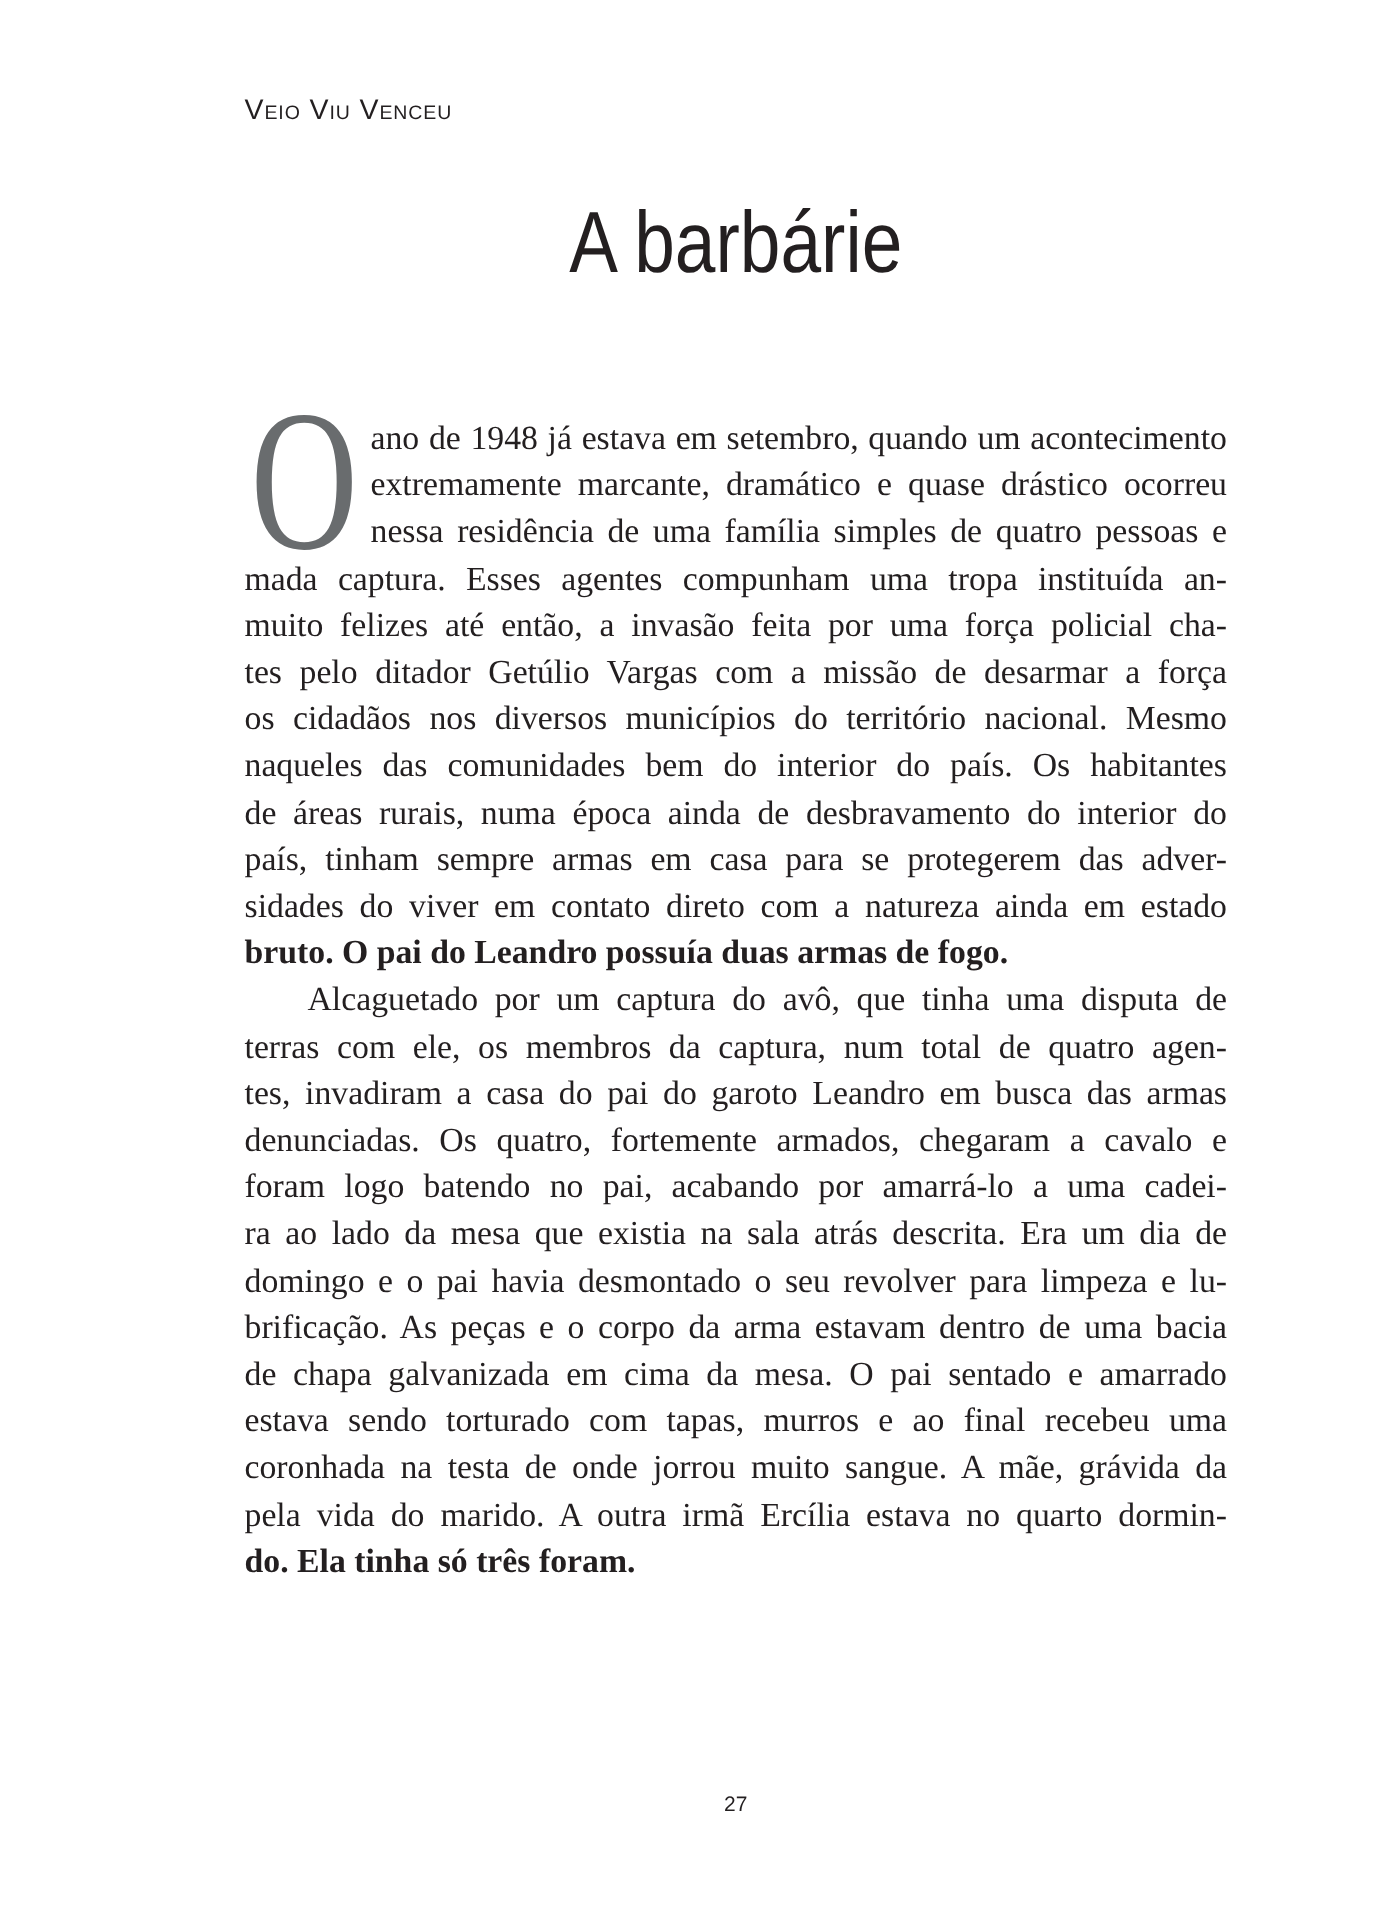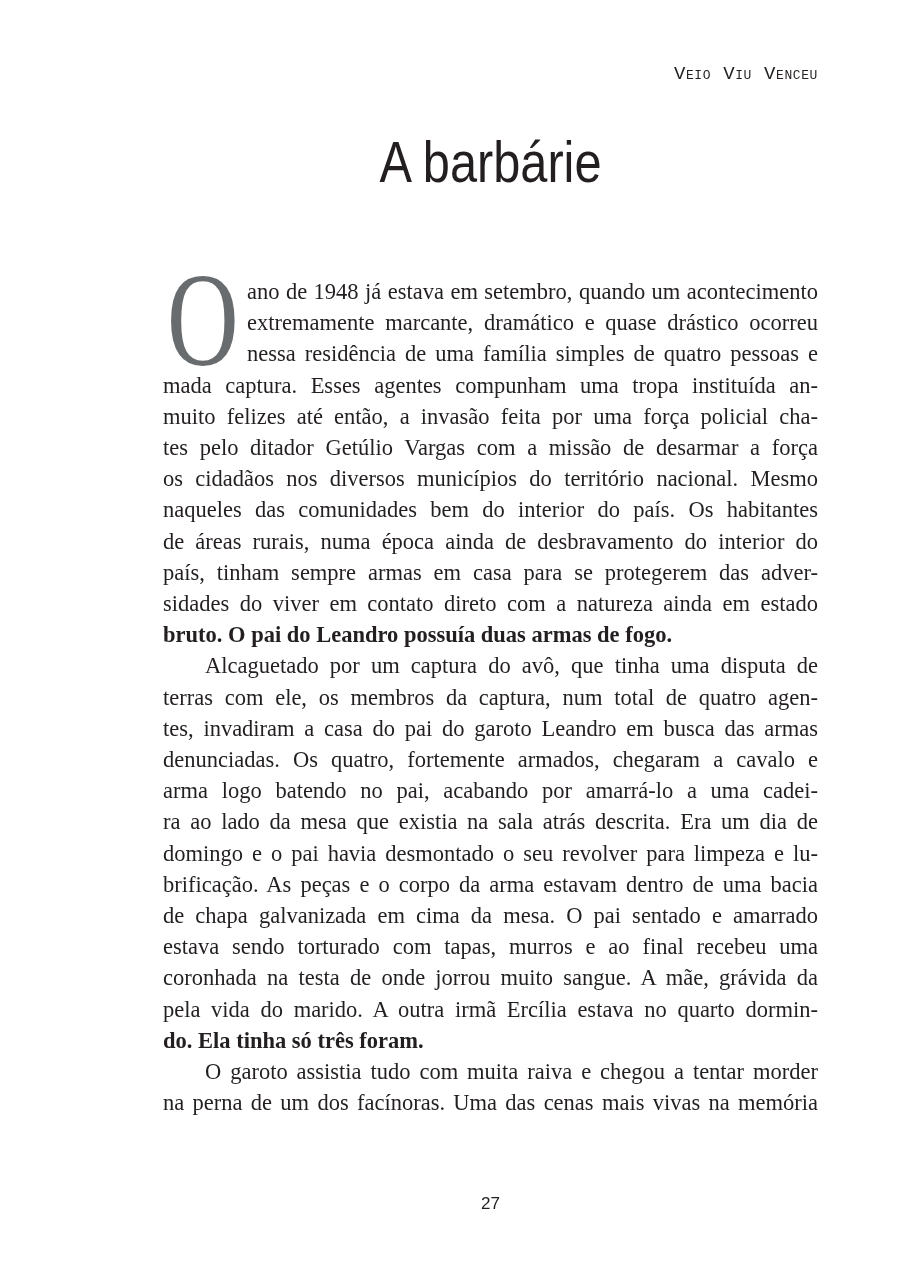--- a/index.html
+++ b/index.html
@@ -10,22 +10,21 @@
     position: relative;
     font-family: "Liberation Serif", serif;
     color: #231f20;
     overflow: hidden;
   }
   .running-header {
     position: absolute;
     top: 63px;
     left: 163px;
     width: 655px;
-    text-align: right;
-    font-family: Liberation Mono, monospace;
+    font-family: Liberation Sans, sans-serif;
     font-variant: small-caps;
     font-size: 19px;
     letter-spacing: 0.6px;
     color: #231f20;
   }
   .chapter-title {
     position: absolute;
     top: 94px;
     left: 163px;
     width: 655px;
@@ -72,21 +71,21 @@
   }
   .line.last { text-align-last: left; font-weight: bold; }
   .line.indented { padding-left: 42px; }
   .page-number {
     position: absolute;
     top: 1194px;
     left: 163px;
     width: 655px;
     text-align: center;
     font-family: "Liberation Sans", sans-serif;
-    font-size: 17px;
+    font-size: 14px;
     color: #231f20;
   }
 </style>
 </head>
 <body>
 
 <div class="running-header">Veio Viu Venceu</div>
 
 <h1 class="chapter-title">A barbárie</h1>
 
@@ -107,30 +106,26 @@
         <div class="line">de áreas rurais, numa época ainda de desbravamento do interior do</div>
         <div class="line">país, tinham sempre armas em casa para se protegerem das adver-</div>
         <div class="line">sidades do viver em contato direto com a natureza ainda em estado</div>
         <div class="line last">bruto. O pai do Leandro possuía duas armas de fogo.</div>
       </div>
       <div class="paragraph">
         <div class="line indented">Alcaguetado por um captura do avô, que tinha uma disputa de</div>
         <div class="line">terras com ele, os membros da captura, num total de quatro agen-</div>
         <div class="line">tes, invadiram a casa do pai do garoto Leandro em busca das armas</div>
         <div class="line">denunciadas. Os quatro, fortemente armados, chegaram a cavalo e</div>
-        <div class="line">arma logo batendo no pai, acabando por amarrá-lo a uma cadei-</div>
+        <div class="line">foram logo batendo no pai, acabando por amarrá-lo a uma cadei-</div>
         <div class="line">ra ao lado da mesa que existia na sala atrás descrita. Era um dia de</div>
         <div class="line">domingo e o pai havia desmontado o seu revolver para limpeza e lu-</div>
         <div class="line">brificação. As peças e o corpo da arma estavam dentro de uma bacia</div>
         <div class="line">de chapa galvanizada em cima da mesa. O pai sentado e amarrado</div>
         <div class="line">estava sendo torturado com tapas, murros e ao final recebeu uma</div>
         <div class="line">coronhada na testa de onde jorrou muito sangue. A mãe, grávida da</div>
         <div class="line">pela vida do marido. A outra irmã Ercília estava no quarto dormin-</div>
         <div class="line last">do. Ela tinha só três foram.</div>
       </div>
-      <div class="paragraph">
-        <div class="line indented">O garoto assistia tudo com muita raiva e chegou a tentar morder</div>
-        <div class="line">na perna de um dos facínoras. Uma das cenas mais vivas na memória</div>
-      </div>
     </div>
 </div>
 
 <div class="page-number">27</div>
 
 </body></html>

